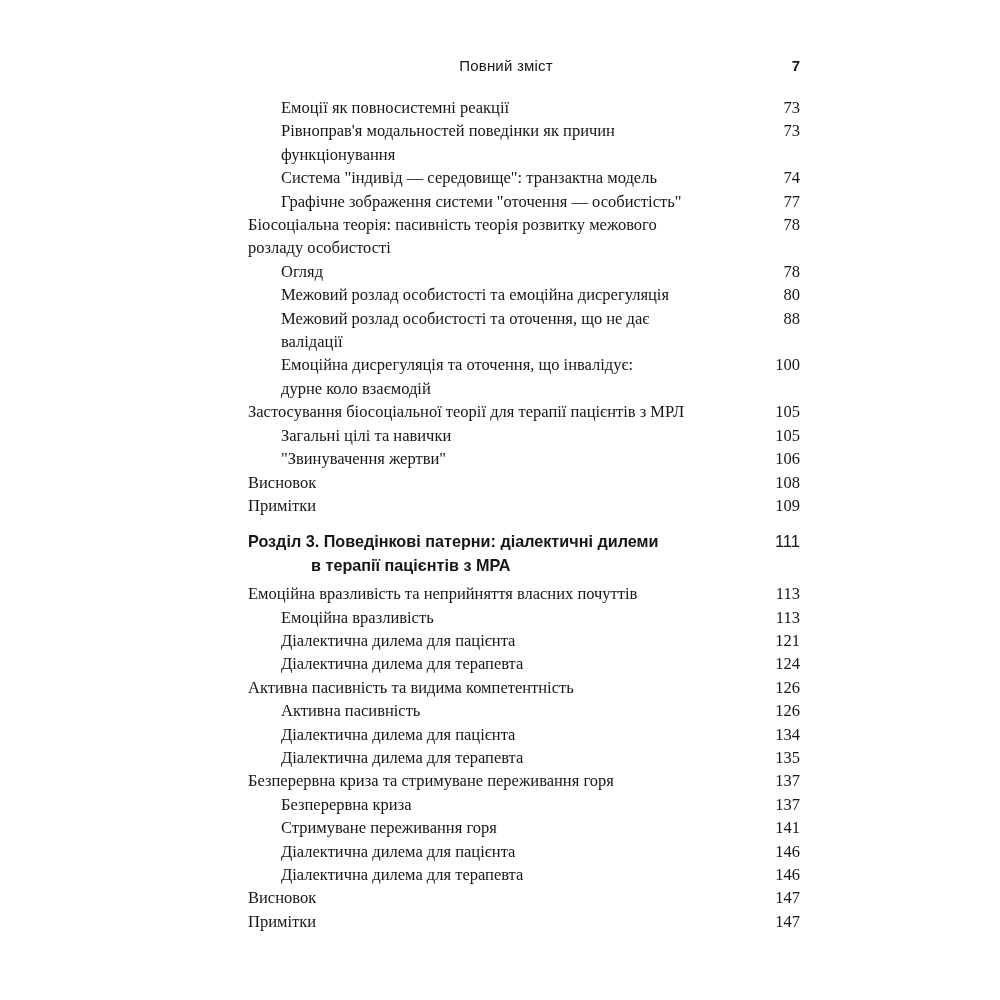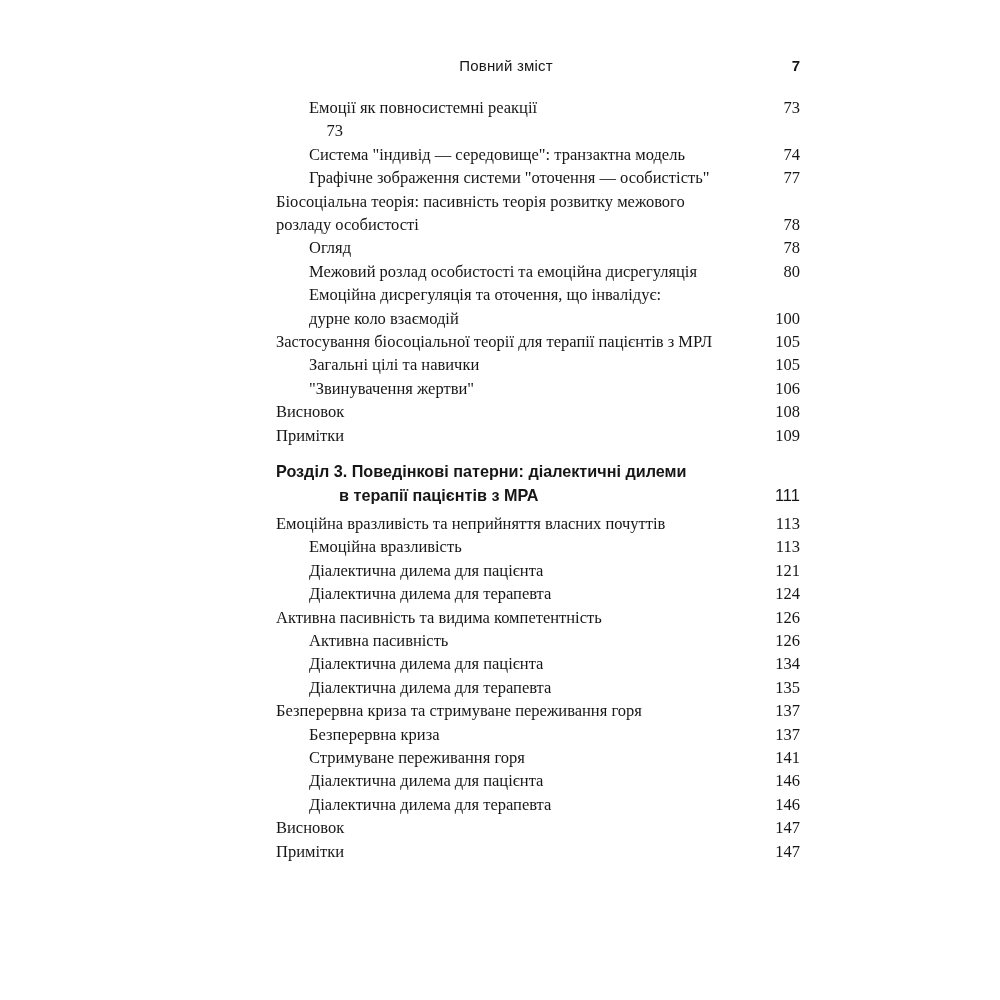--- a/index.html
+++ b/index.html
@@ -37,22 +37,20 @@
     font-weight: 700;
   }
   .toc {
     width: 552px;
     margin-left: 248px;
     font-size: 16.5px;
     line-height: 23.4px;
   }
   .toc-row {
     display: flex;
-    align-items: flex-end;
-    margin-left: 28px;
   }
   .entry-text {
     flex: 1 1 auto;
     white-space: pre-line;
     padding-right: 10px;
   }
   .entry-page {
     flex: 0 0 auto;
     min-width: 34px;
     text-align: right;
@@ -82,20 +80,22 @@
   <div class="page-header">
     <span class="header-title">Повний зміст</span>
     <span class="header-page-number">7</span>
   </div>
   <div class="toc" id="toc-list">
       <div class="toc-row level2">
         <div class="entry-text">Емоції як повносистемні реакції</div>
         <div class="entry-page">73</div>
       </div>
       <div class="toc-row level2">
+        <div class="entry-text">Рівноправ'я модальностей поведінки як причин
+функціонування</div>
         <div class="entry-page">73</div>
       </div>
       <div class="toc-row level2">
         <div class="entry-text">Система "індивід — середовище": транзактна модель</div>
         <div class="entry-page">74</div>
       </div>
       <div class="toc-row level2">
         <div class="entry-text">Графічне зображення системи "оточення — особистість"</div>
         <div class="entry-page">77</div>
       </div>
@@ -104,20 +104,25 @@
 розладу особистості</div>
         <div class="entry-page">78</div>
       </div>
       <div class="toc-row level2">
         <div class="entry-text">Огляд</div>
         <div class="entry-page">78</div>
       </div>
       <div class="toc-row level2">
         <div class="entry-text">Межовий розлад особистості та емоційна дисрегуляція</div>
         <div class="entry-page">80</div>
+      </div>
+      <div class="toc-row level2">
+        <div class="entry-text">Межовий розлад особистості та оточення, що не дає
+валідації</div>
+        <div class="entry-page">88</div>
       </div>
       <div class="toc-row level2">
         <div class="entry-text">Емоційна дисрегуляція та оточення, що інвалідує:
 дурне коло взаємодій</div>
         <div class="entry-page">100</div>
       </div>
       <div class="toc-row level1">
         <div class="entry-text">Застосування біосоціальної теорії для терапії пацієнтів з МРЛ</div>
         <div class="entry-page">105</div>
       </div>

